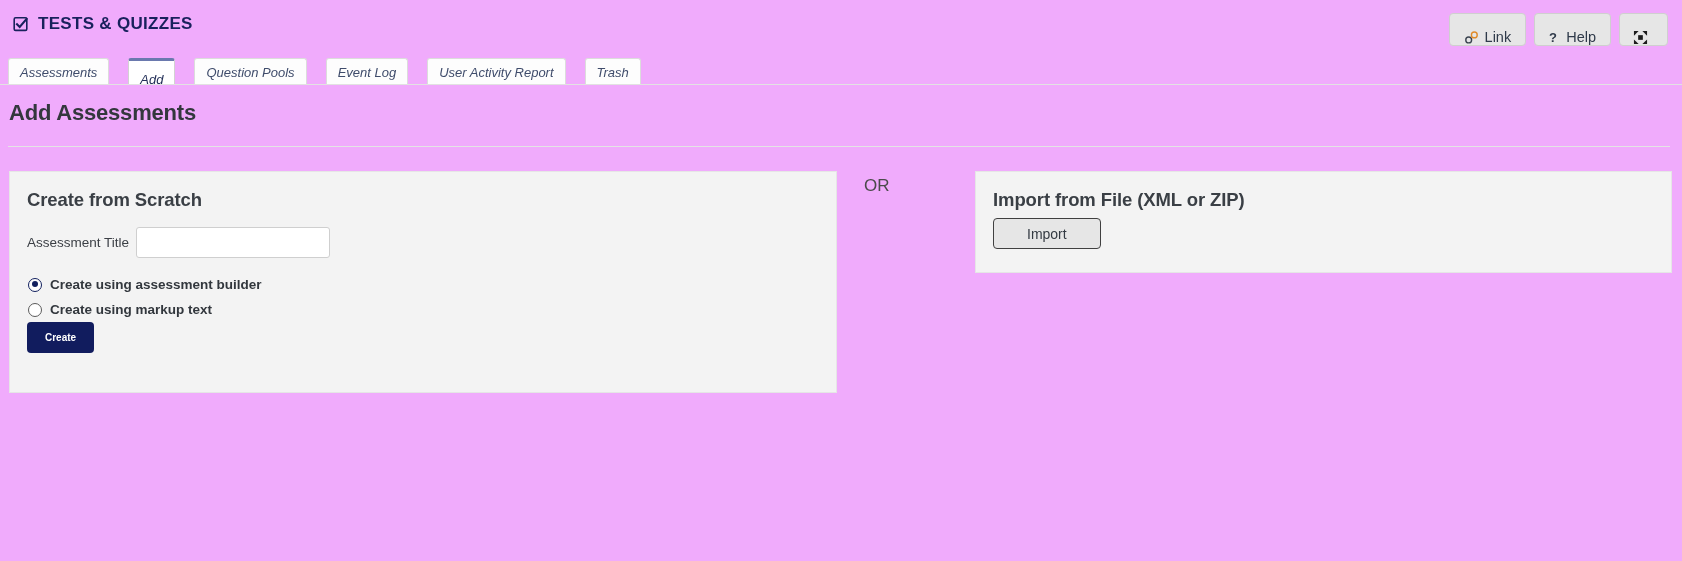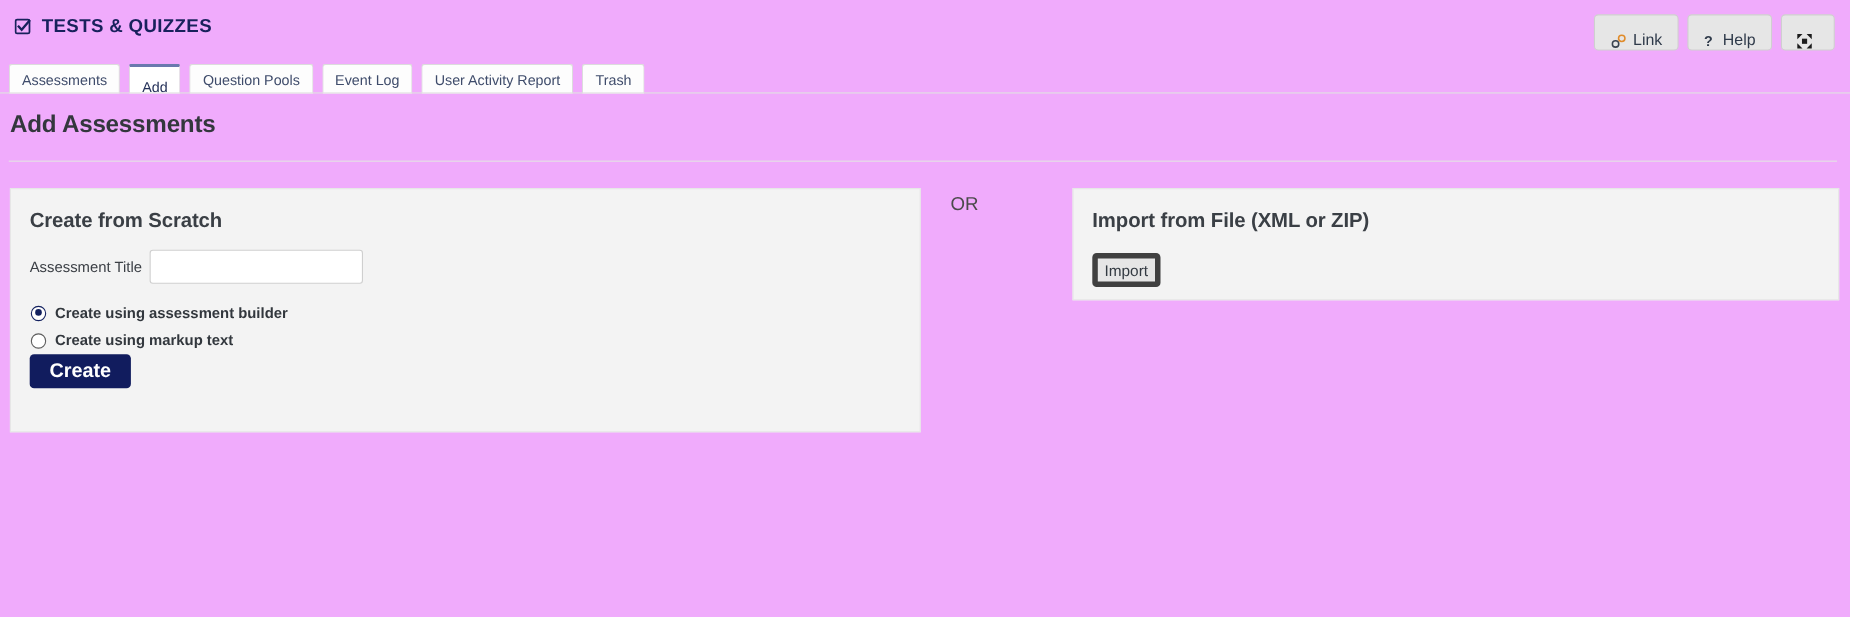--- a/index.html
+++ b/index.html
@@ -69,22 +69,23 @@
   }
   .tbtn.icon-only { padding: 0 13px; }
   .tbtn .glyph { line-height: 0; display: block; }
 
   
   .tabs {
     position: absolute;
     left: 8px; top: 57px;
     display: flex;
     align-items: flex-end;
-    gap: 8px;
+    gap: 19px;
     height: 28px;
+    font-style: italic;
   }
   .tab {
     position: relative;
     background: #fdfdfd;
     border: 1px solid #dcdcdc;
     border-bottom: none;
     border-radius: 3px 3px 0 0;
     height: 27px;
     padding: 0 11px;
     display: flex;
@@ -221,36 +222,36 @@
     color: #32373d;
   }
 
   .create-btn {
     position: absolute;
     left: 17px; top: 150px;
     background: #111c5e;
     border: none;
     border-radius: 4px;
     color: #ffffff;
-    font-size: 18px;
+    font-size: 10px;
     font-weight: bold;
     height: 31px;
     padding: 0 18px;
     cursor: pointer;
     font-family: "Liberation Sans", sans-serif;
   }
 
   .import-btn {
     position: absolute;
-    left: 17px; top: 58px;
+    left: 17px; top: 46px;
     background: #e6e6e6;
-    border: 5px solid #404040;
+    border: 1px solid #404040;
     border-radius: 4px;
     height: 31px;
-    padding: 0 6px;
+    padding: 0 33px;
     font-size: 14px;
     color: #333a42;
     cursor: pointer;
     font-family: "Liberation Sans", sans-serif;
   }
 </style>
 </head>
 <body>
 
 <div class="page">

